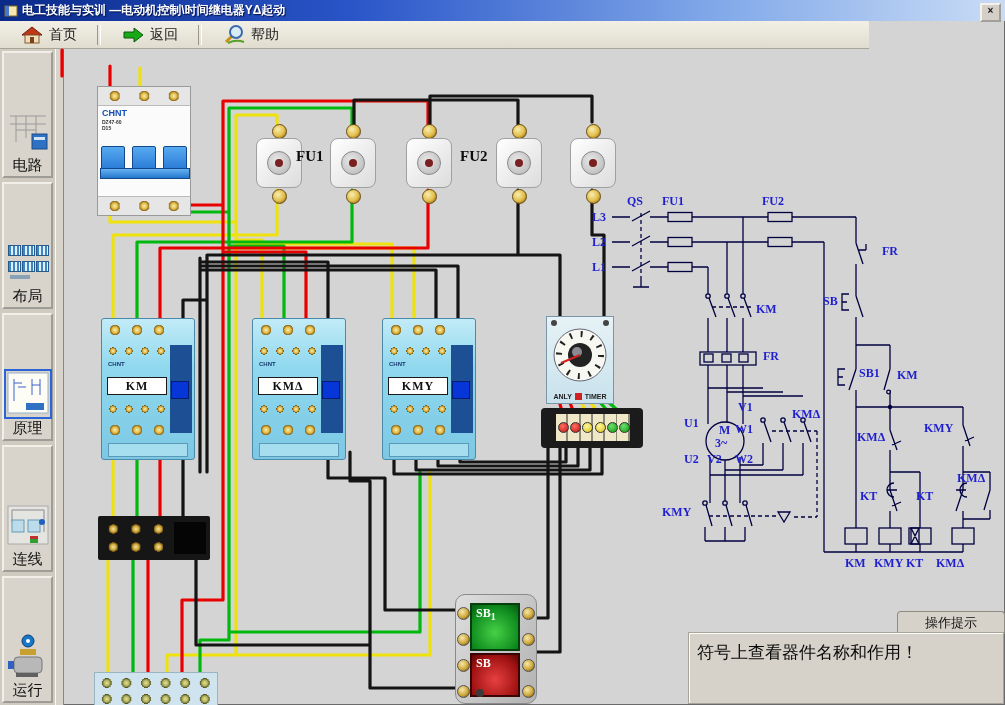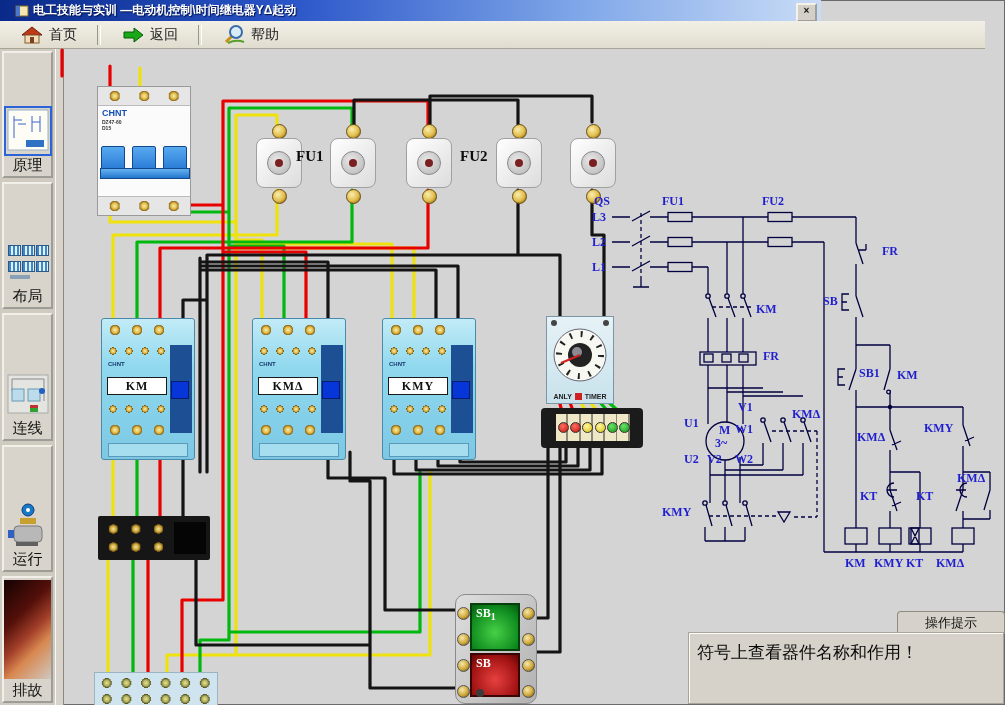--- a/index.html
+++ b/index.html
@@ -1,29 +1,29 @@
 <!DOCTYPE html>
 <html><head>
 <meta charset="utf-8">
 <style>
   html,body{margin:0;padding:0;}
   body{position:relative;width:1005px;height:705px;overflow:hidden;background:#d4d4d4;
        font-family:"Liberation Sans",sans-serif;box-shadow:inset 0 0 0 1px #6a6a6a;}
   
-  .titlebar{position:absolute;left:0;top:0;width:821px;height:21px;
+  .titlebar{position:absolute;left:0;top:0;width:1005px;height:21px;
     background:linear-gradient(90deg,#0a2a8a 0%,#2a55c8 35%,#7ea6e8 70%,#c9dcf6 100%);
-    display:flex;align-items:center;padding:0 15px;box-sizing:border-box;}
+    display:flex;align-items:center;padding:0 4px;box-sizing:border-box;}
   .titlebar .ticon{width:14px;height:14px;margin-right:4px;flex:none;}
   .titlebar .ttext{color:#fff;font-size:12px;font-weight:bold;white-space:nowrap;
     text-shadow:1px 1px 1px #00114a;}
   .closebtn{position:absolute;right:4px;top:3px;width:17px;height:15px;background:#d4d0c8;
     border:2px outset #f4f2ea;font:bold 10px "Liberation Sans",sans-serif;text-align:center;
     line-height:11px;color:#111;cursor:pointer;}
   
-  .toolbar{position:absolute;left:0;top:21px;width:985px;height:28px;
+  .toolbar{position:absolute;left:0;top:21px;width:869px;height:28px;
     background:linear-gradient(#f2f0e6,#e0ddcf);border-bottom:1px solid #a8a498;
     display:flex;align-items:center;gap:6px;padding-left:12px;box-sizing:border-box;}
   .tb-btn{display:flex;align-items:center;gap:5px;padding:2px 8px;font-size:14px;color:#1a1a1a;cursor:pointer;}
   .tb-sep{width:2px;height:20px;border-left:1px solid #9a9688;border-right:1px solid #fff;margin:0 6px;}
   
   .sidebar{position:absolute;left:0;top:49px;width:55px;height:656px;background:#cfcbc1;
     display:flex;flex-direction:column;}
   .side-divider{position:absolute;left:55px;top:49px;width:7px;height:656px;background:#d8d4cc;
     border-left:1px solid #f8f8f4;border-right:1px solid #8a877d;}
   .side-item{flex:1 1 0;margin:2px;border:2px outset #f2efe8;background:#d8d4cb;
@@ -161,41 +161,51 @@
     <svg width="24" height="20" viewBox="0 0 24 20">
       <line x1="4" y1="17" x2="11" y2="10" stroke="#c89018" stroke-width="3"></line>
       <circle cx="14" cy="7" r="6" fill="#d8ecf8" stroke="#3a6aaa" stroke-width="2"></circle>
       <path d="M6,18 Q14,14 22,17" stroke="#58a028" stroke-width="2" fill="none"></path>
     </svg>
     <span>帮助</span>
   </div>
 </div>
 
 <div class="sidebar">
-  <div class="side-item sel">
+  <div class="side-item">
     <div class="thumb">
       <svg width="44" height="46" viewBox="0 0 44 46">
-          <rect x="2" y="2" width="40" height="40" fill="#fdfdf6" stroke="#9ab0c8"></rect>
-          <path d="M8,8 V30 M8,12 H16 M12,16 H20 M26,8 V24 M34,8 V24 M26,14 H34" stroke="#3a64c8" fill="none"></path>
-          <rect x="20" y="32" width="18" height="7" fill="#2f72c4"></rect>
+          <path d="M4,8 H40 M4,16 H40 M10,8 V34 M20,8 V30 M30,8 V34 M10,22 H30" stroke="#9a9a9a" fill="none"></path>
+          <rect x="26" y="26" width="15" height="15" fill="#2f72c4" stroke="#1a4a8a"></rect>
+          <rect x="28" y="29" width="11" height="3" fill="#cfe4f4"></rect>
         </svg>
     </div>
-    <span class="lbl">原理</span>
+    <span class="lbl">电路</span>
   </div>
   <div class="side-item">
     <div class="thumb t-layout">
       <span style="left:2px;top:6px;"></span>
         <span style="left:16px;top:6px;"></span>
         <span style="left:30px;top:6px;"></span>
       <span style="left:2px;top:22px;"></span>
         <span style="left:16px;top:22px;"></span>
         <span style="left:30px;top:22px;"></span>
       <i style="left:4px;top:36px;width:20px;height:4px;background:#8aa0b4;"></i>
     </div>
     <span class="lbl">布局</span>
+  </div>
+  <div class="side-item sel">
+    <div class="thumb">
+      <svg width="44" height="46" viewBox="0 0 44 46">
+          <rect x="2" y="2" width="40" height="40" fill="#fdfdf6" stroke="#9ab0c8"></rect>
+          <path d="M8,8 V30 M8,12 H16 M12,16 H20 M26,8 V24 M34,8 V24 M26,14 H34" stroke="#3a64c8" fill="none"></path>
+          <rect x="20" y="32" width="18" height="7" fill="#2f72c4"></rect>
+        </svg>
+    </div>
+    <span class="lbl">原理</span>
   </div>
   <div class="side-item">
     <div class="thumb">
       <svg width="44" height="46" viewBox="0 0 44 46">
           <rect x="2" y="4" width="40" height="38" fill="#e4e4e0" stroke="#aaa"></rect>
           <path d="M6,8 H38 M6,8 V20 M38,8 V30" stroke="#8a8a8a" fill="none"></path>
           <rect x="6" y="18" width="12" height="12" fill="#bcdcec" stroke="#6a9ab4"></rect>
           <rect x="22" y="18" width="12" height="12" fill="#bcdcec" stroke="#6a9ab4"></rect>
           <circle cx="36" cy="20" r="3" fill="#2060c0"></circle>
           <rect x="24" y="34" width="8" height="7" fill="#30a030"></rect>
@@ -209,24 +219,20 @@
       <svg width="44" height="46" viewBox="0 0 44 46">
           <circle cx="22" cy="8" r="6" fill="#1878c8" stroke="#0a3a78"></circle>
           <circle cx="22" cy="8" r="2" fill="#fff"></circle>
           <rect x="14" y="16" width="16" height="6" fill="#c8a030"></rect>
           <rect x="8" y="24" width="28" height="16" rx="4" fill="#b8b8b8" stroke="#787878"></rect>
           <rect x="2" y="28" width="6" height="8" fill="#3060c0"></rect>
           <rect x="10" y="40" width="22" height="4" fill="#606060"></rect>
         </svg>
     </div>
     <span class="lbl">运行</span>
-  </div>
-  <div class="side-item">
-    <div class="thumb t-fault"></div>
-    <span class="lbl">排故</span>
   </div>
 </div>
 <div class="side-divider"></div>
 
 <svg class="layer" width="1005" height="705" viewBox="0 0 1005 705">
   <path class="wr w-yel" d="M140,68 V96 M110,190 V222 H236 V115 H277 V128 M236,222 V655 H167 V676 M236,655 H430 V472 M277,190 V235 H113 V318 M236,240 H262 V318 M236,244 H392 V318 M236,248 H414 V318 M113,452 V520 M108,556 V676 M580,400 L588,416 M589,400 L600,416"></path>
   <path class="wr w-grn" d="M140,190 V212 H229 V108 H352 V128 M229,212 V640 H200 V676 M229,632 H420 V472 M352,190 V242 H137 V318 M229,246 H284 V318 M137,452 V520 M133,556 V676 M598,400 L612,416 M606,400 L624,416"></path>
   <path class="wr w-red" d="M62,50 V76 M110,66 V96 M170,190 V205 H223 V101 H428 V128 M223,205 V600 H182 V676 M428,190 V248 H160 V318 M223,252 H306 V318 M160,452 V520 M148,556 V676 M559,400 L563,416 M569,400 L575,416"></path>
   <path class="wr w-blk" d="M354,128 V100 H518 V124 M430,124 V96 H592 V122 M518,190 V255 H560 V324 M592,190 V235 H604 V324 M518,255 H207 V472 M200,258 V472 M207,300 H183 V318 M200,262 H328 V318 M200,266 H458 V318 M200,270 H436 V318 M183,452 V520 M328,452 V478 H385 V610 H463 M350,452 V481 H370 V688 H463 M529,618 H548 V448 M529,652 H560 V448 M566,448 V462 H460 V452 M578,448 V466 H438 V452 M590,448 V470 H416 V452 M602,448 V474 H394 V452 M196,556 V645 H370"></path>
 </svg>
@@ -411,21 +417,21 @@
 </svg>
 
 <div class="layer" id="main-labels">
     <span class="mlabel" style="left: 296px; top: 148px;">FU1</span>
     <span class="mlabel" style="left: 460px; top: 148px;">FU2</span>
   </div>
 <div class="layer" id="schematic-labels">
     <span class="slabel" style="left: 592px; top: 210px;">L3</span>
     <span class="slabel" style="left: 592px; top: 235px; text-align: right;">L2</span>
     <span class="slabel" style="left: 592px; top: 260px;">L1</span>
-    <span class="slabel" style="left: 594px; top: 194px;">QS</span>
+    <span class="slabel" style="left: 627px; top: 194px;">QS</span>
     <span class="slabel" style="left: 662px; top: 194px;">FU1</span>
     <span class="slabel" style="left: 762px; top: 194px;">FU2</span>
     <span class="slabel" style="left: 756px; top: 302px;">KM</span>
     <span class="slabel" style="left: 763px; top: 349px;">FR</span>
     <span class="slabel" style="left: 882px; top: 244px;">FR</span>
     <span class="slabel" style="left: 823px; top: 294px;">SB</span>
     <span class="slabel" style="left: 859px; top: 366px;">SB1</span>
     <span class="slabel" style="left: 897px; top: 368px;">KM</span>
     <span class="slabel" style="left: 857px; top: 430px;">KMΔ</span>
     <span class="slabel" style="left: 924px; top: 421px;">KMY</span>

